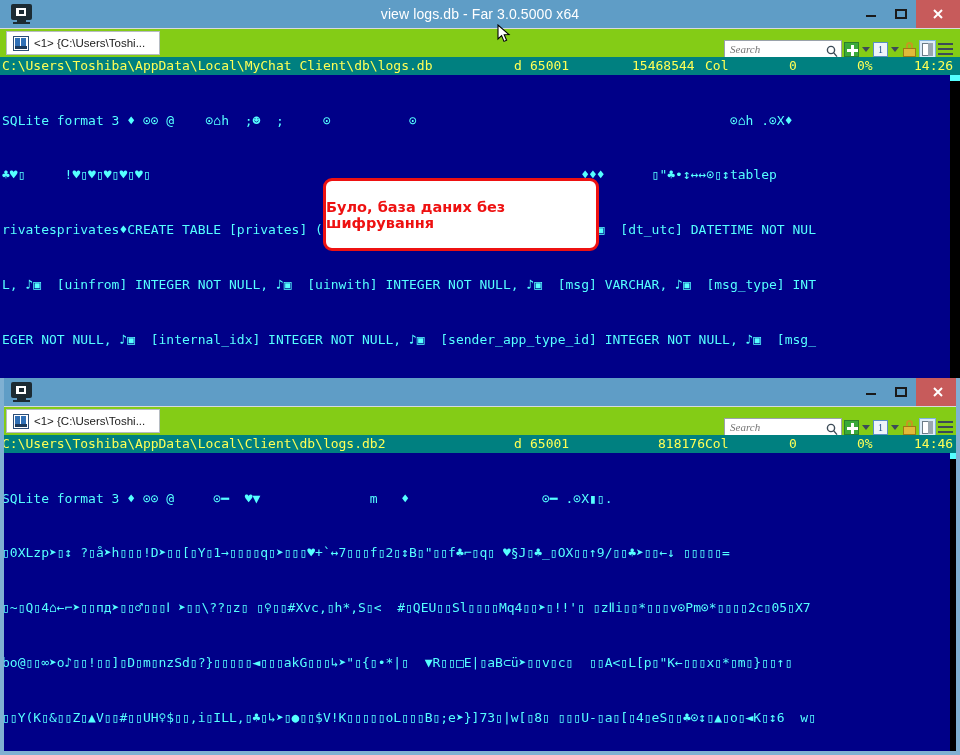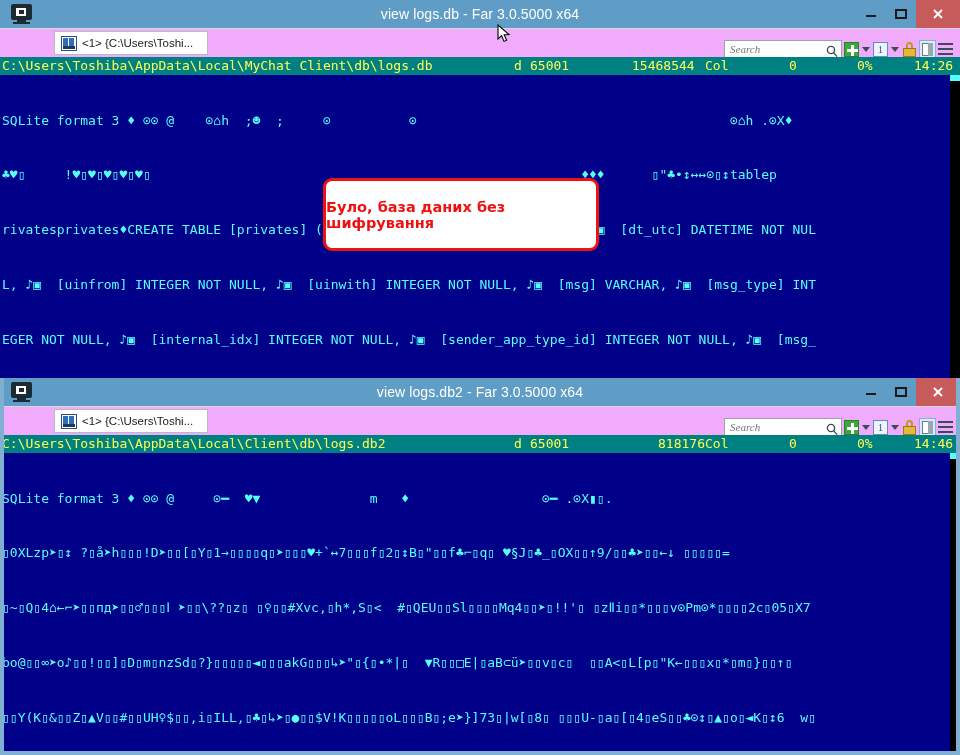--- a/index.html
+++ b/index.html
@@ -20,21 +20,21 @@
   .app-icon .mon:after{content:"";position:absolute;left:5px;top:4px;width:10px;height:8px;border:2px solid #ffffff;border-left-width:3px;box-sizing:border-box;}
   .app-icon .stand{position:absolute;left:6px;top:16px;width:9px;height:2px;background:#1c2b33;}
   .app-icon .base{position:absolute;left:2px;top:18px;width:17px;height:2px;background:#1c2b33;}
   .title-text{width:100%;text-align:center;font-size:14px;color:#ffffff;letter-spacing:.1px;}
   .winbtns{position:absolute;right:0;top:0;height:28px;display:flex;}
   .wb{width:30px;height:28px;display:flex;align-items:center;justify-content:center;}
   .wb-close{width:44px;background:#c75b5b;}
   .wb svg{display:block;}
 
   
-  .toolbar{height:28px;background:#f0abfc;border-top:1px solid #d8dadc;display:flex;align-items:center;position:relative;padding-left:48px;}
+  .toolbar{height:28px;background:#84cc16;border-top:1px solid #d8dadc;display:flex;align-items:center;position:relative;}
   .tabbtn{margin-left:6px;height:24px;min-width:154px;background:#ffffff;border:1px solid #b6bcc2;display:flex;align-items:center;padding:0 6px;box-sizing:border-box;}
   .tabicon{width:16px;height:15px;background:#ffffff;border:1px solid #2d4e77;position:relative;box-sizing:border-box;margin-right:5px;flex:none;}
   .tabicon:before{content:"";position:absolute;left:1px;top:1px;width:5px;height:8px;background:#2f6fb5;box-shadow:6px 0 0 #2f6fb5;}
   .tabicon:after{content:"";position:absolute;left:1px;bottom:1px;width:12px;height:3px;background:#1b3a5c;}
   .tablabel{font-size:11.5px;color:#1a1a1a;white-space:nowrap;overflow:hidden;}
   .tb-right{position:absolute;right:6px;top:0;height:40px;display:flex;align-items:center;gap:1px;}
   .searchbox{width:118px;height:19px;background:#ffffff;border:1px solid #9aa2aa;display:flex;align-items:center;padding:0 3px;box-sizing:border-box;position:relative;}
   .searchbox input{border:0;outline:0;width:96px;font-size:11px;font-style:italic;color:#7d7d7d;font-family:"Liberation Serif",serif;background:transparent;}
   .mag{position:absolute;right:3px;top:3px;}
   .tbtn{width:17px;height:17px;display:flex;align-items:center;justify-content:center;position:relative;}
@@ -192,21 +192,20 @@
   </div>
 </div>
 
 <div class="window" id="win2">
   <div class="titlebar">
     <div class="app-icon">
       <div class="mon"></div>
         <div class="stand"></div>
         <div class="base"></div>
     </div>
-    <div class="title-text">view logs.db2 - Far 3.0.5000 x64</div>
     <div class="winbtns">
       <div class="wb">
         <svg width="12" height="12">
             <rect x="1" y="7" width="10" height="2" fill="#1a1a1a"></rect>
           </svg>
       </div>
       <div class="wb">
         <svg width="12" height="12">
             <rect x="1" y="2" width="10" height="8" fill="none" stroke="#1a1a1a" stroke-width="2"></rect>
           </svg>

